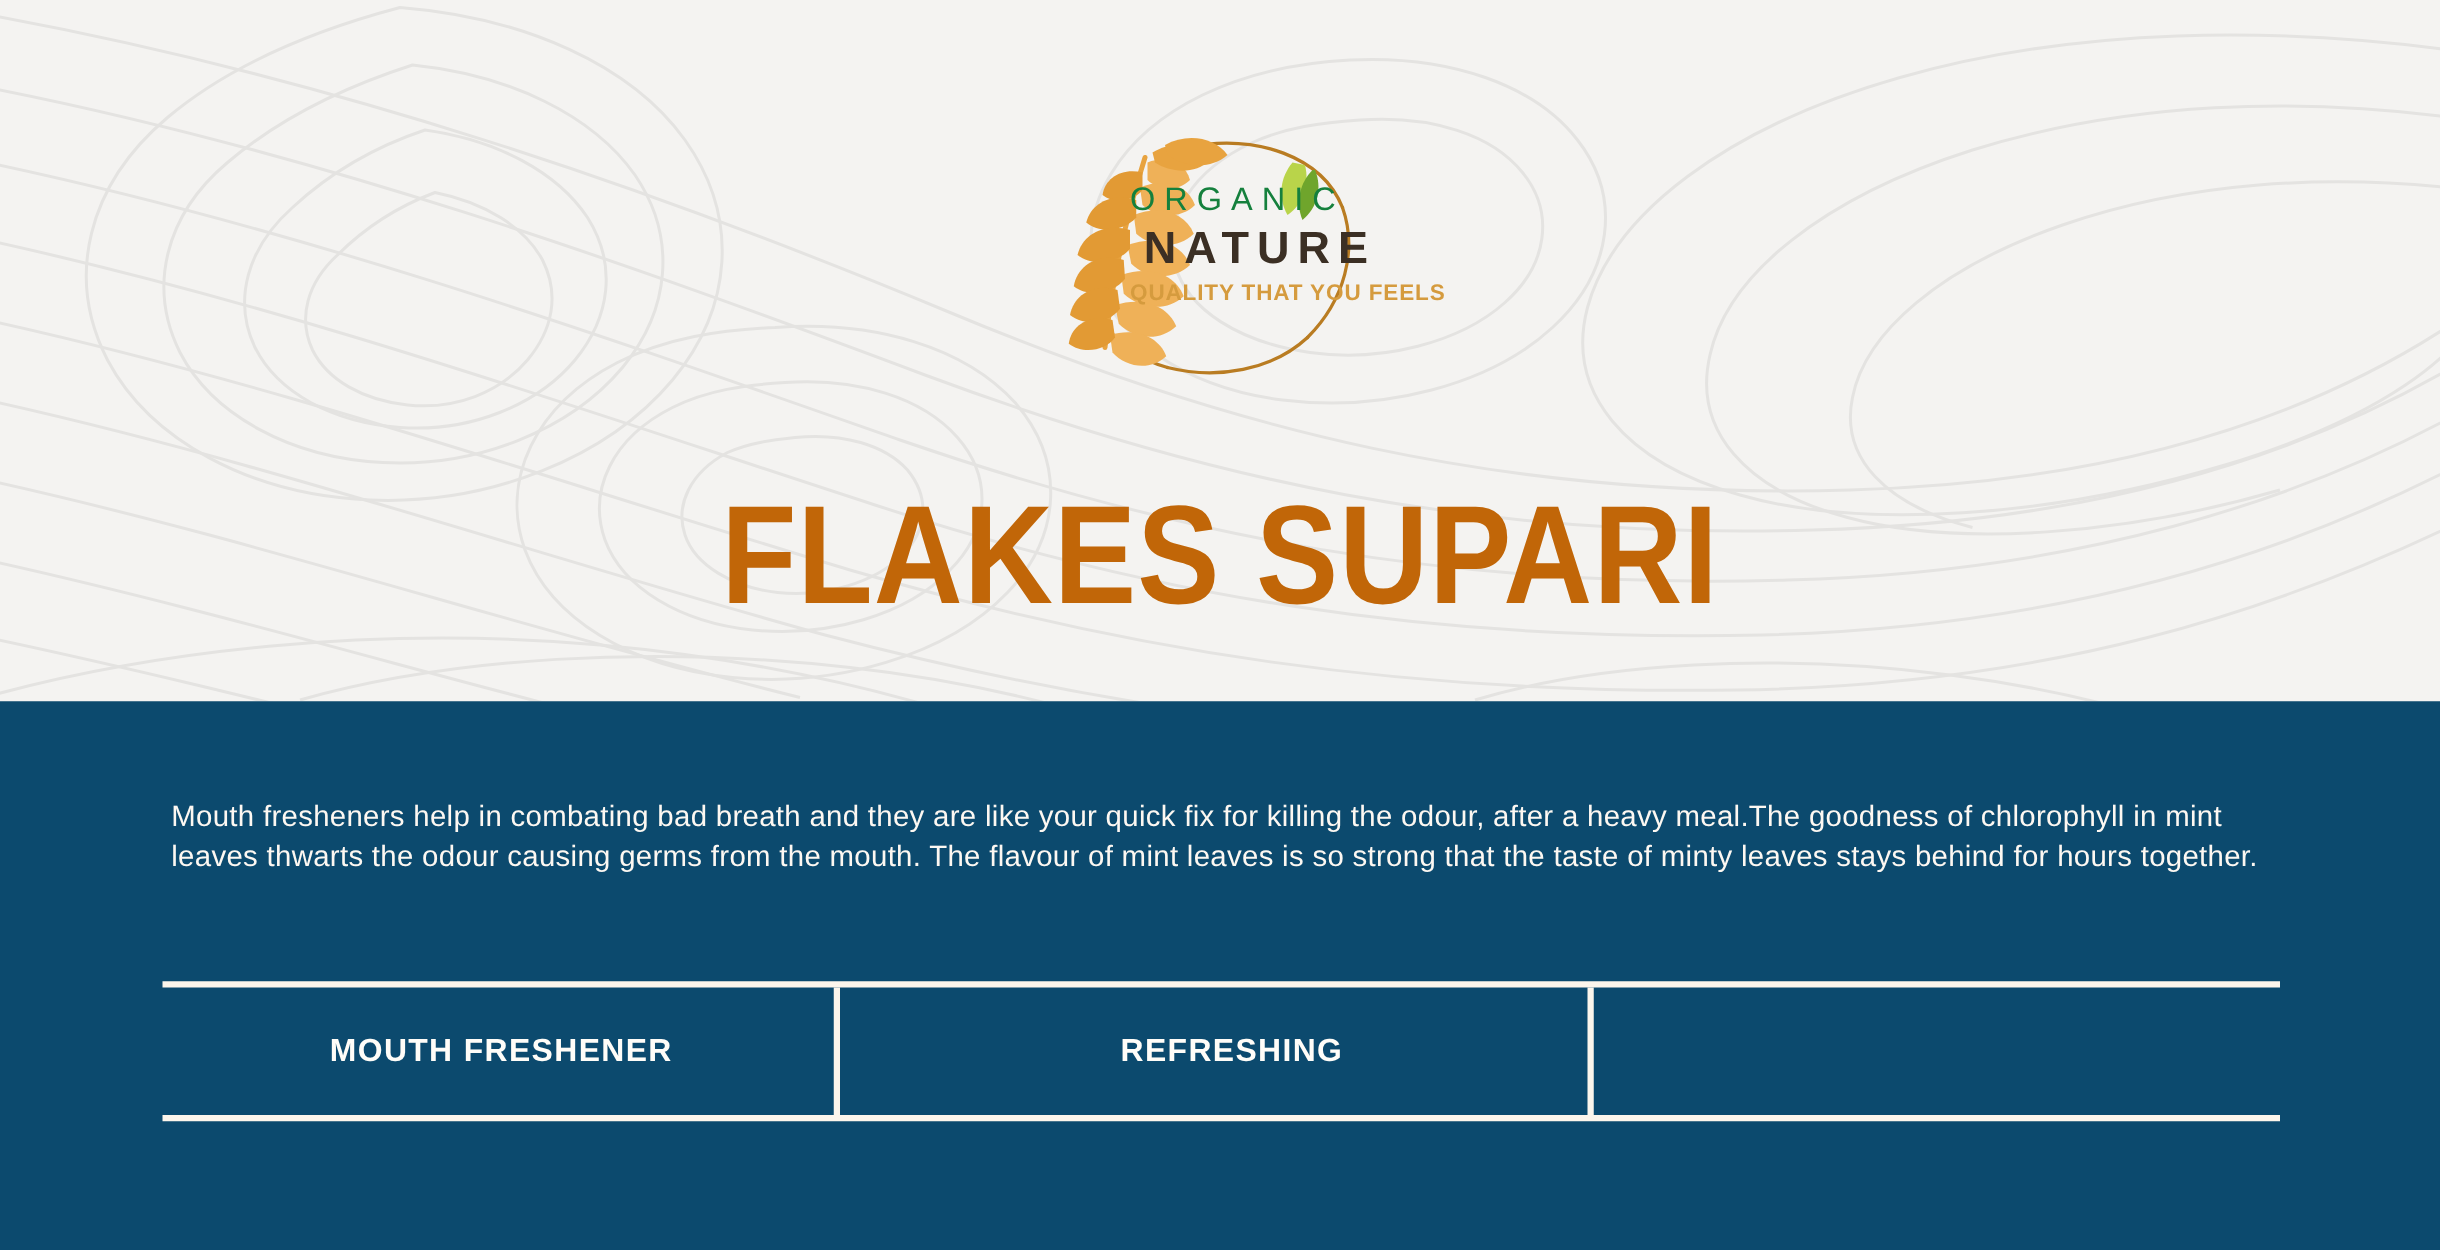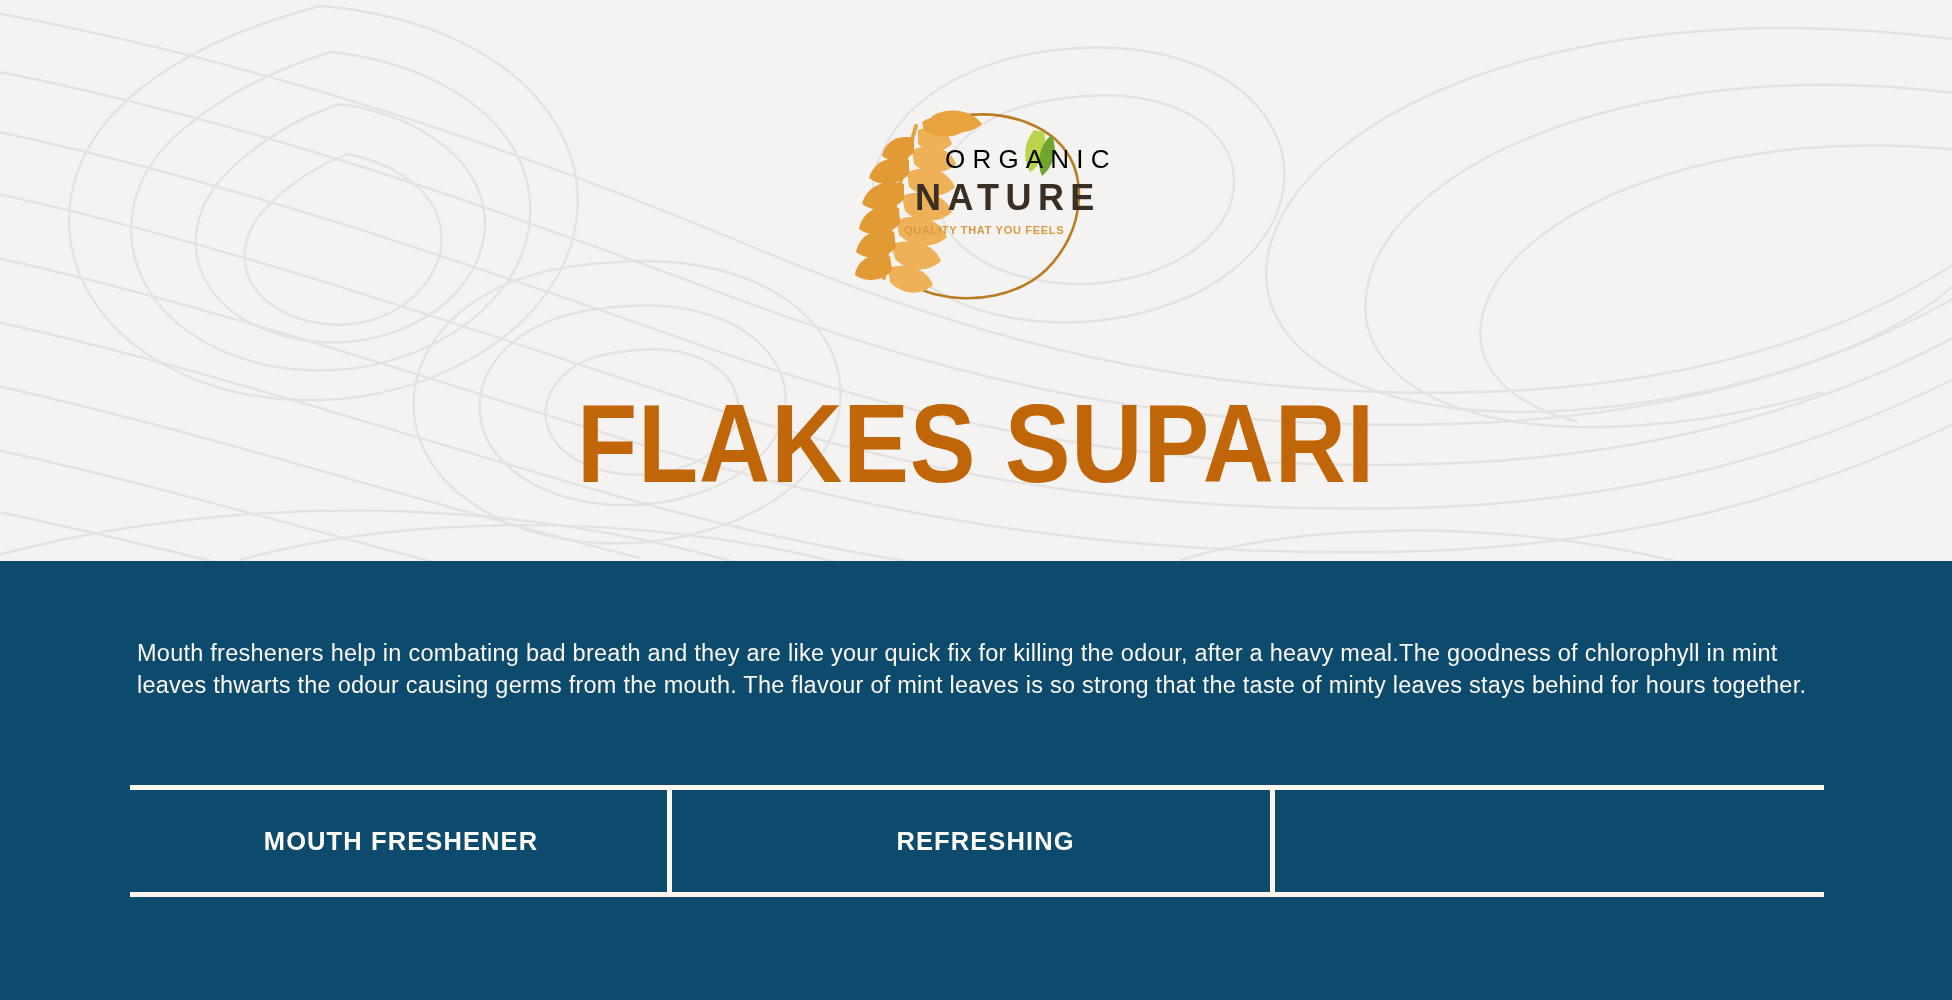--- a/index.html
+++ b/index.html
@@ -58,39 +58,38 @@
     left: 66px;
     top: 54px;
     width: 224px;
     text-align: left;
   }
   .logo-organic {
     font-family: "Liberation Sans", sans-serif;
     font-size: 26px;
     font-weight: 400;
     letter-spacing: 7.2px;
-    color: #000000;
+    color: #15803d;
     line-height: 1;
     white-space: nowrap;
-    margin-left: 41px;
   }
   .logo-nature {
     font-family: "Liberation Sans", sans-serif;
     font-size: 36px;
     font-weight: bold;
     letter-spacing: 6.4px;
     color: #3b2f24;
     line-height: 1;
     margin-top: 8px;
     white-space: nowrap;
     margin-left: 11px;
   }
   .logo-tagline {
     font-family: "Liberation Sans", sans-serif;
-    font-size: 11px;
+    font-size: 18px;
     font-weight: bold;
     letter-spacing: 0.7px;
     color: #d59b3e;
     line-height: 1;
     margin-top: 9px;
     white-space: nowrap;
   }
 
   
   .poster-title {

